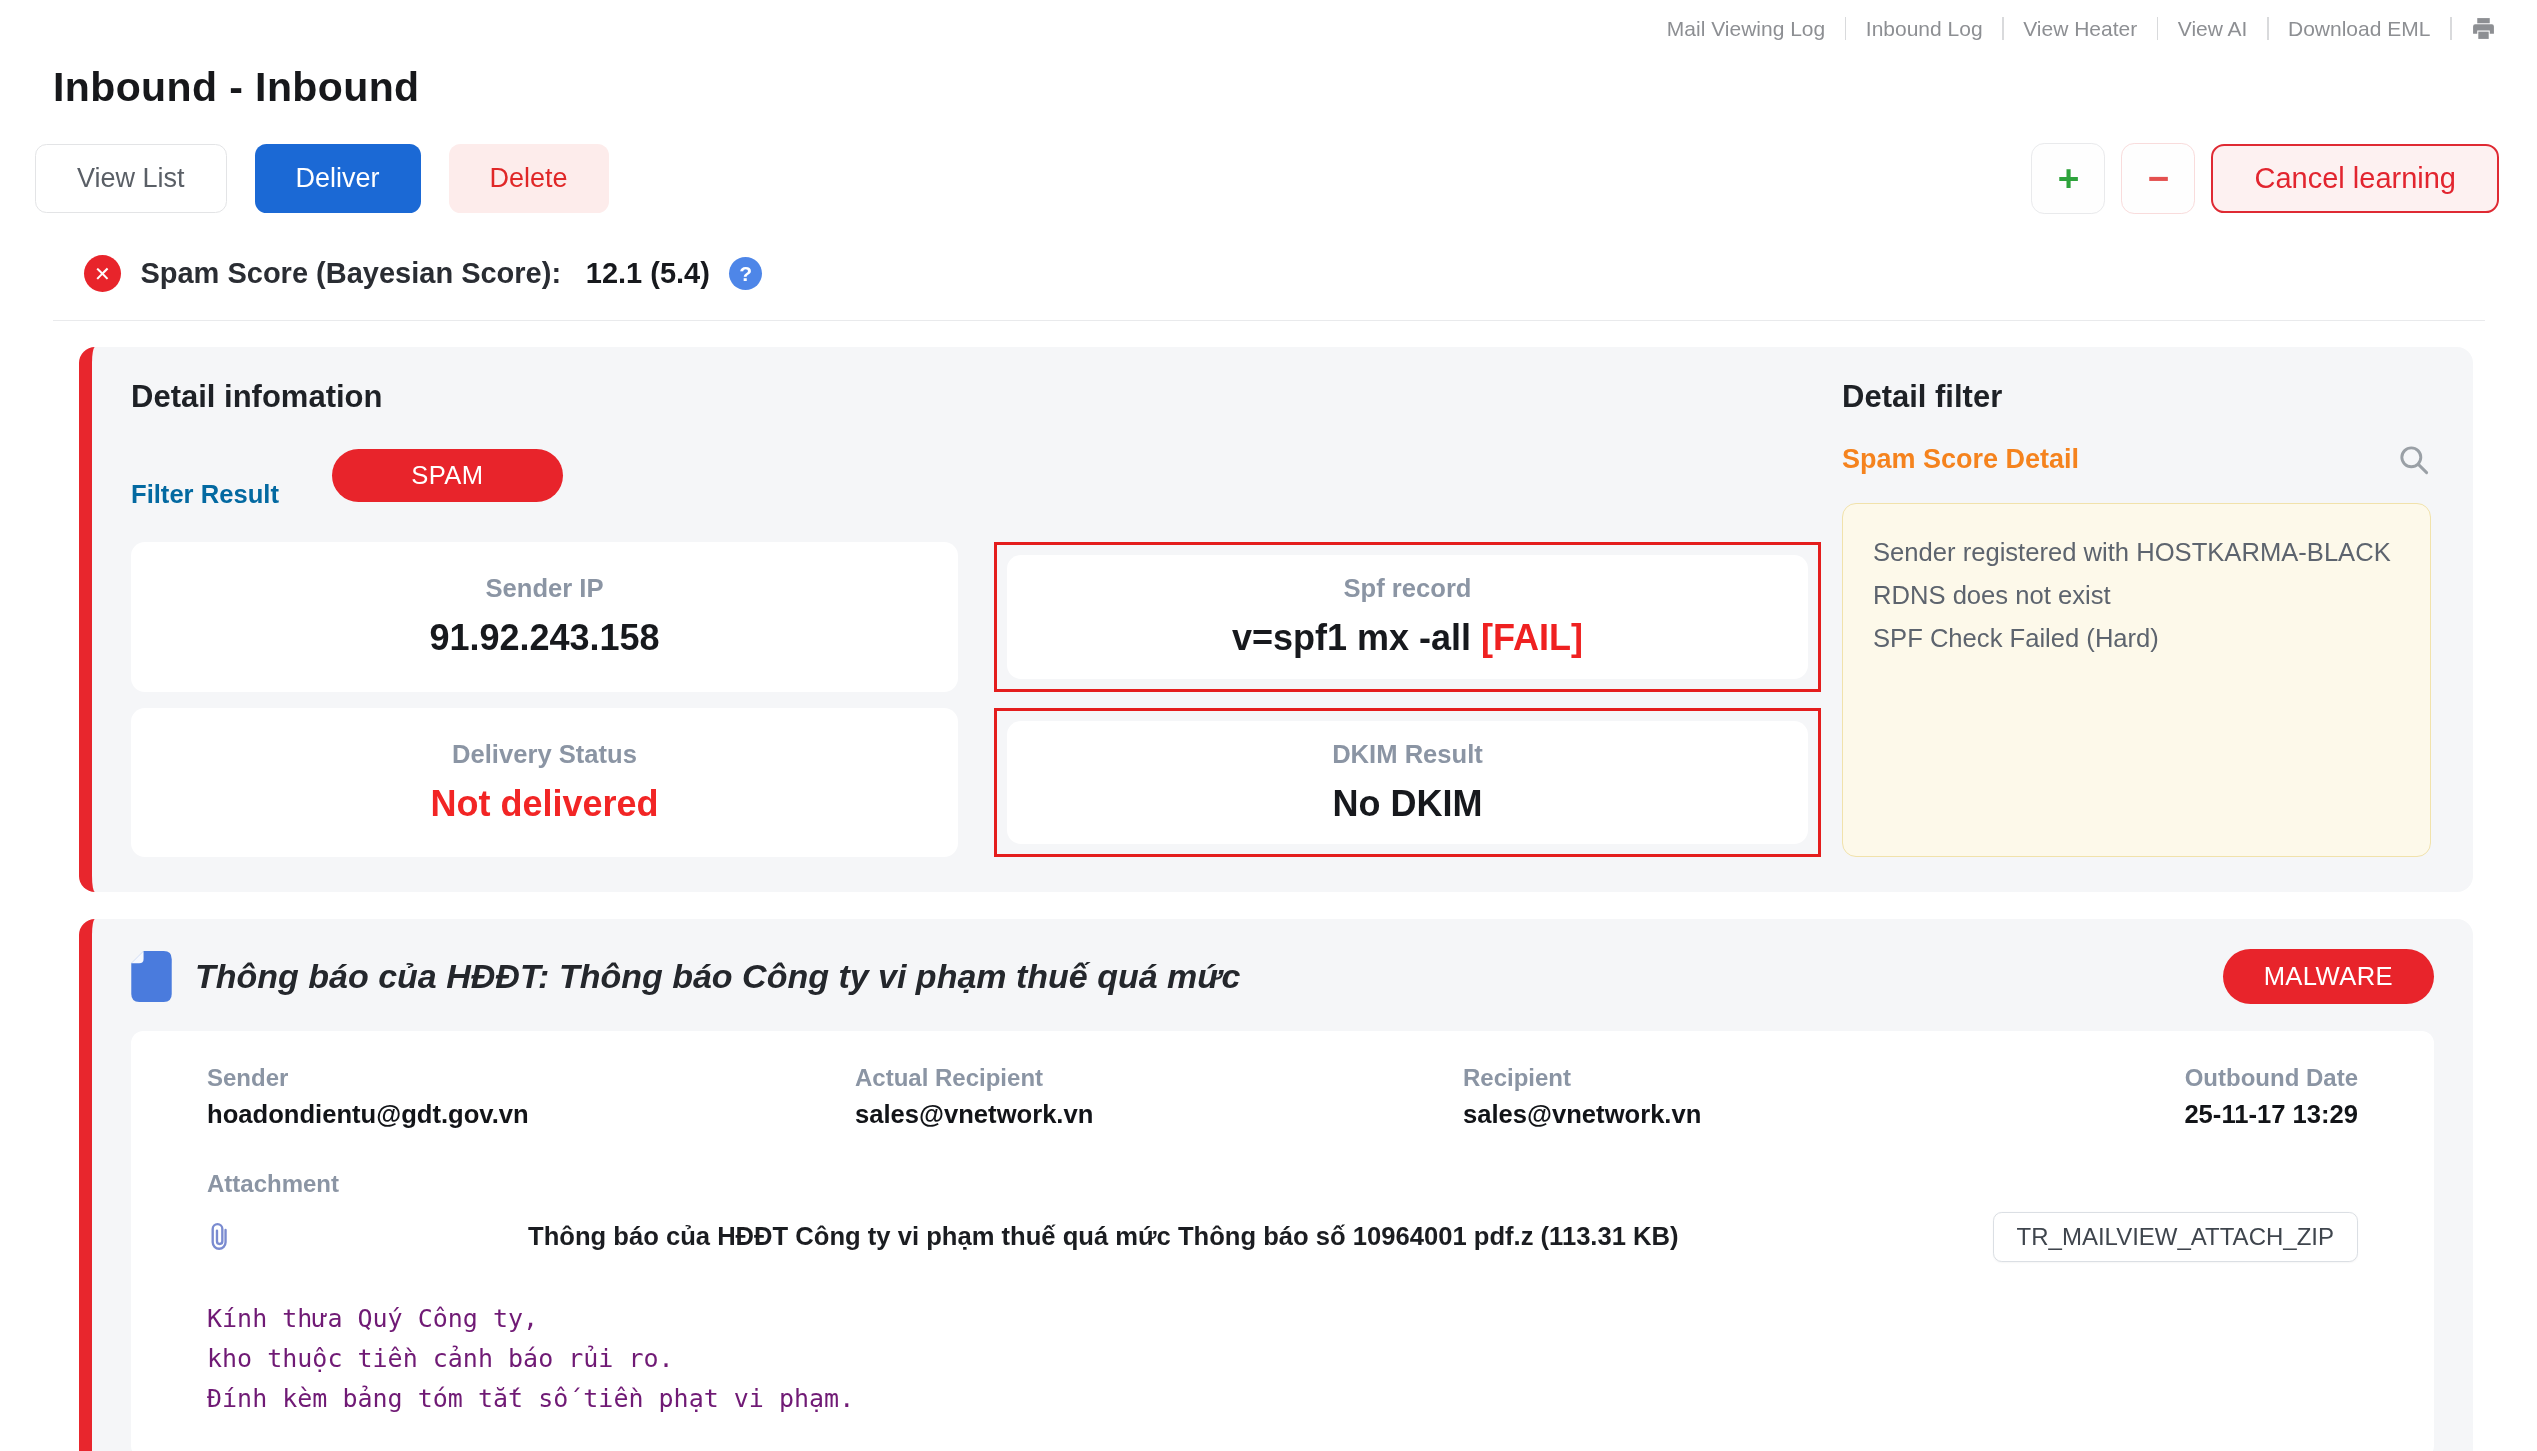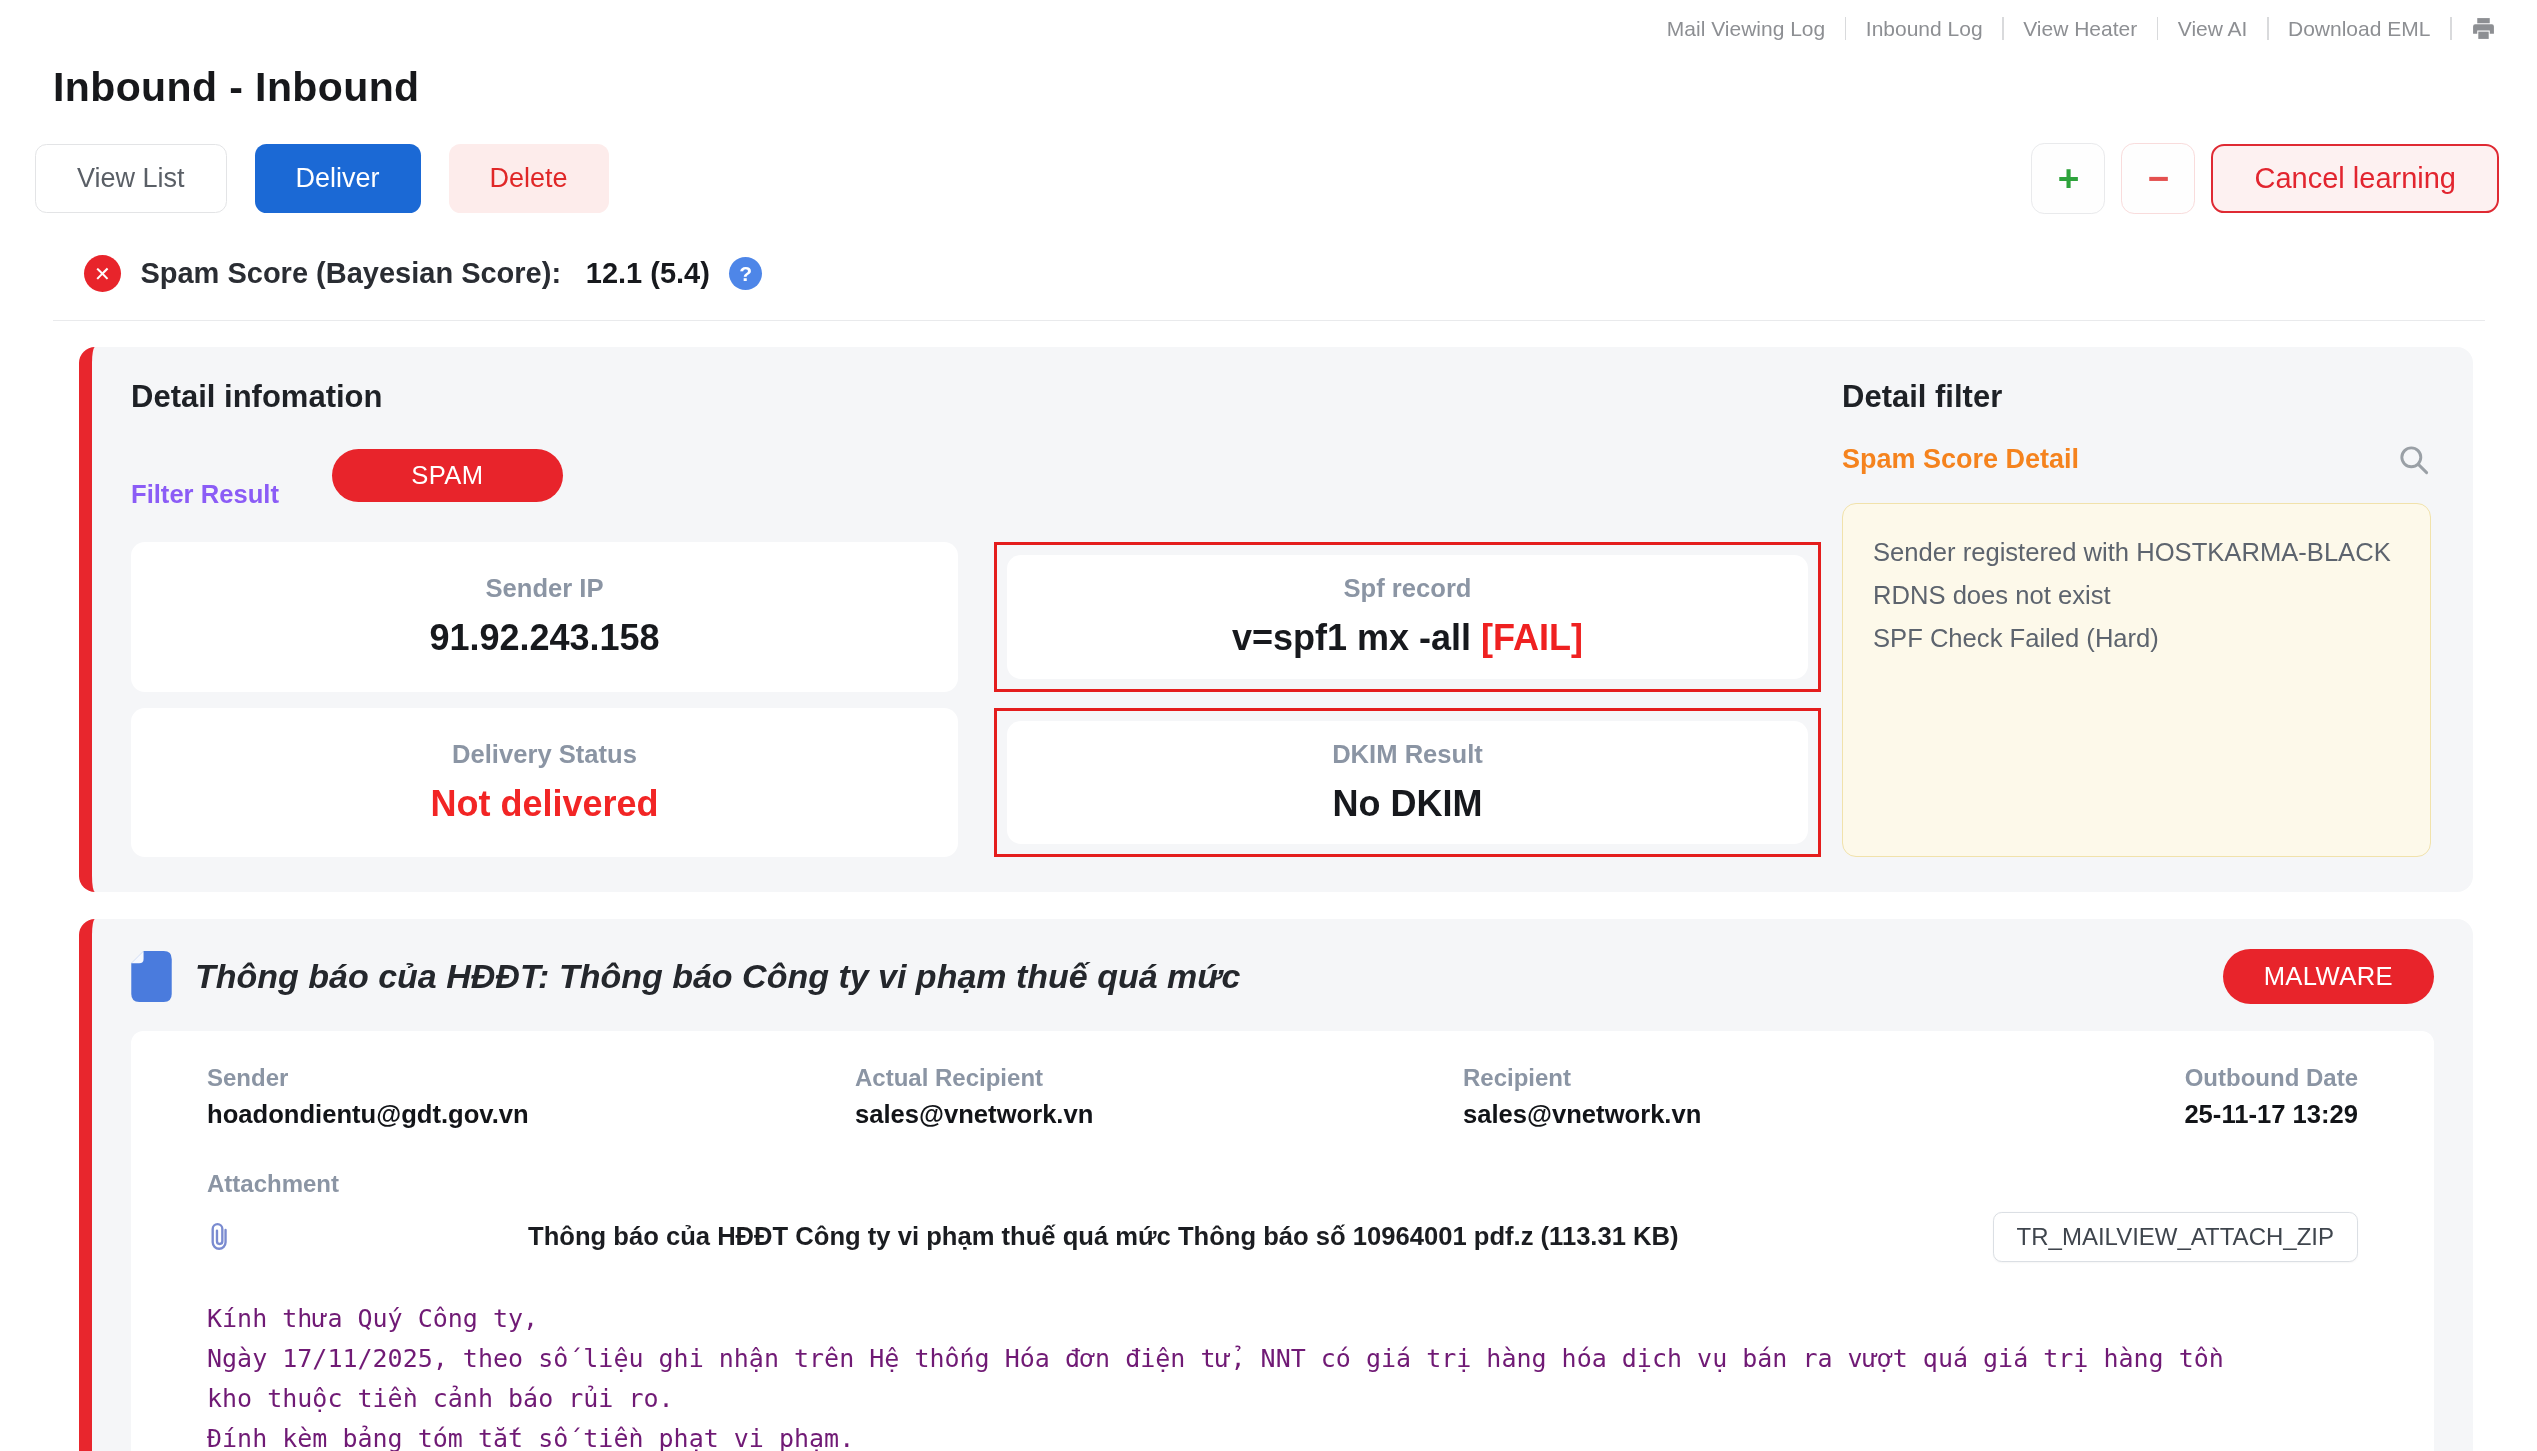--- a/index.html
+++ b/index.html
@@ -35,21 +35,21 @@
   
   .panel{
     margin:26.4px 65px 0 79px;background:#f5f6f8;border-radius:16px;
     border-left:13.2px solid #e8262d;position:relative;
   }
   .panel-1{display:flex;gap:21px;padding:32px 42px 35px 39px;}
   .p1-left{flex:1;display:flex;flex-direction:column;}
   .p1-right{width:589px;display:flex;flex-direction:column;}
   .panel-h2{font-size:31px;font-weight:700;color:#1e2126;margin:0 0 26.4px 0;}
   .filter-row{display:flex;align-items:center;gap:53px;}
-  .filter-label{font-size:25.6px;font-weight:700;color:#8b5cf6;margin-top:38px;}
+  .filter-label{font-size:25.6px;font-weight:700;color:#0369a1;margin-top:38px;}
   .badge-spam{background:#e8242b;color:#fff;font-size:25.6px;width:231px;height:53px;border-radius:28px;display:flex;align-items:center;justify-content:center;letter-spacing:0.4px;}
   .cards-grid{display:grid;grid-template-columns:1fr 1fr;gap:16px 36px;margin-top:33px;text-align:right;}
   .card-slot{display:flex;}
   .card-slot.hl{border:3.5px solid #e41d1d;padding:10px;}
   .info-card{background:#ffffff;border-radius:14px;flex:1;display:flex;flex-direction:column;align-items:center;justify-content:center;gap:14px;padding:19.4px 8.8px;}
   .card-label{font-size:25.6px;font-weight:600;color:#8b95a4;}
   .card-value{font-size:36px;font-weight:700;color:#17191d;}
   .card-value .fail{color:#ef2121;}
   .card-value.alert{color:#f22525;}
   .subfilter-row{display:flex;align-items:center;justify-content:space-between;margin-bottom:26.4px;}
@@ -216,21 +216,20 @@
           <svg width="26.4" height="30" viewBox="0 0 24 28" fill="none" stroke="#7a8bd0" stroke-width="2.2" stroke-linecap="round">
               <path d="M17 7.5 V19 a6 6 0 0 1 -12 0 V6.5 a4.5 4.5 0 0 1 9 0 V18 a2.5 2.5 0 0 1 -5 0 V8"></path>
             </svg>
         </span>
         <span class="attach-name">Thông báo của HĐĐT Công ty vi phạm thuế quá mức Thông báo số 10964001 pdf.z (113.31 KB)</span>
         <span class="attach-tag">TR_MAILVIEW_ATTACH_ZIP</span>
       </div>
 
       <div class="mail-body">
         <div class="body-line">Kính thưa Quý Công ty,</div>
-        <div class="body-line">Ngày 17/11/2025, theo số liệu ghi nhận trên Hệ thống Hóa đơn điện tử, NNT có giá trị hàng hóa dịch vụ bán ra vượt quá giá trị hàng tồn</div>
         <div class="body-line">kho thuộc tiền cảnh báo rủi ro.</div>
         <div class="body-line">Đính kèm bảng tóm tắt số tiền phạt vi phạm.</div>
       </div>
 
     </div>
   </div>
 
 </div>
 
 

